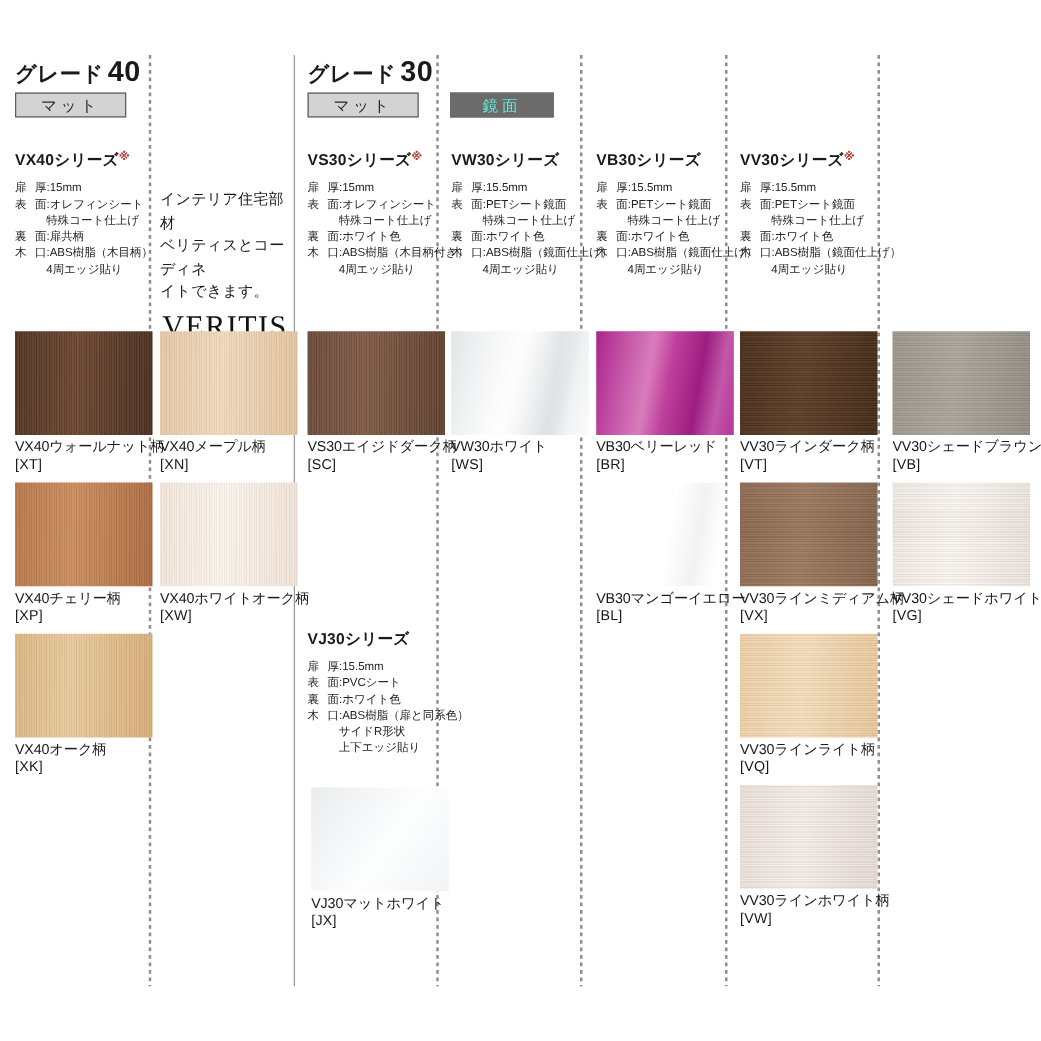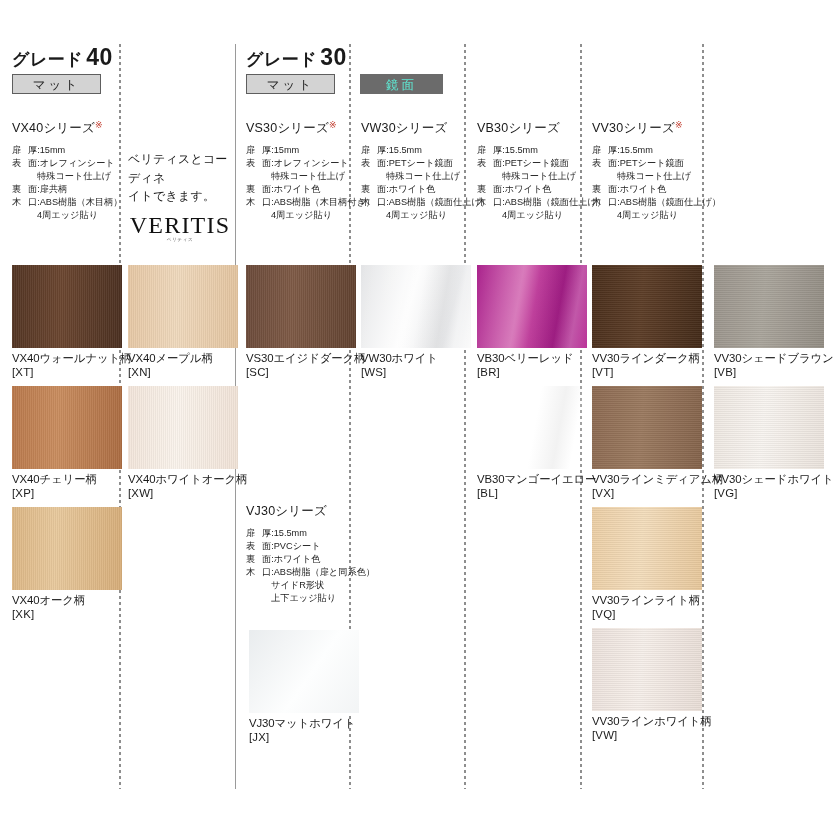--- a/index.html
+++ b/index.html
@@ -43,21 +43,21 @@
   .vline-dotted{
     position:absolute;top:44px;width:2px;height:745px;
     background-image:linear-gradient(to bottom,#8e8e8e 0,#8e8e8e 3px,transparent 3px,transparent 6px);
     background-size:2px 6px;
   }
 
   
   .col{position:absolute;top:120px;}
 
   .series-name{
-    font-size:12.5px;font-weight:normal;letter-spacing:.2px;
+    font-size:12.5px;font-weight:bold;letter-spacing:.2px;
     margin:0 0 7px 0;white-space:nowrap;
   }
   .series-name .mark{color:#c0392b;font-size:9px;vertical-align:top;}
 
   .spec{font-size:9.2px;line-height:1.42;color:#232323;}
   .spec .row{display:flex;white-space:nowrap;}
   .spec .k{width:16px;flex:0 0 16px;}
   .spec .v{flex:1 1 auto;}
   .spec .cont{padding-left:25px;white-space:nowrap;}
 
@@ -174,20 +174,21 @@
     <div class="sw-code">[XP]</div>
   </div>
   <div class="swatch-item" style="left:12px;top:507px;">
     <span class="swatch" style="background:linear-gradient(92deg,#dcb684,#e8c99d 40%,#d6ad79)"></span>
     <div class="sw-label">VX40オーク柄</div>
     <div class="sw-code">[XK]</div>
   </div>
 
   <div class="col" style="left:128px;width:104px;top:150px;">
     <div class="note-block">
+      <div>インテリア住宅部材</div>
       <div>ベリティスとコーディネ</div>
       <div>イトできます。</div>
     </div>
     <div class="veritis">VERITIS</div>
     <div class="veritis-sub">ベリティス</div>
   </div>
 
   <div class="swatch-item" style="left:128px;top:265px;">
     <span class="swatch" style="background:linear-gradient(92deg,#e6c7a4,#efd9bd 45%,#e3c39e)"></span>
     <div class="sw-label">VX40メープル柄</div>

